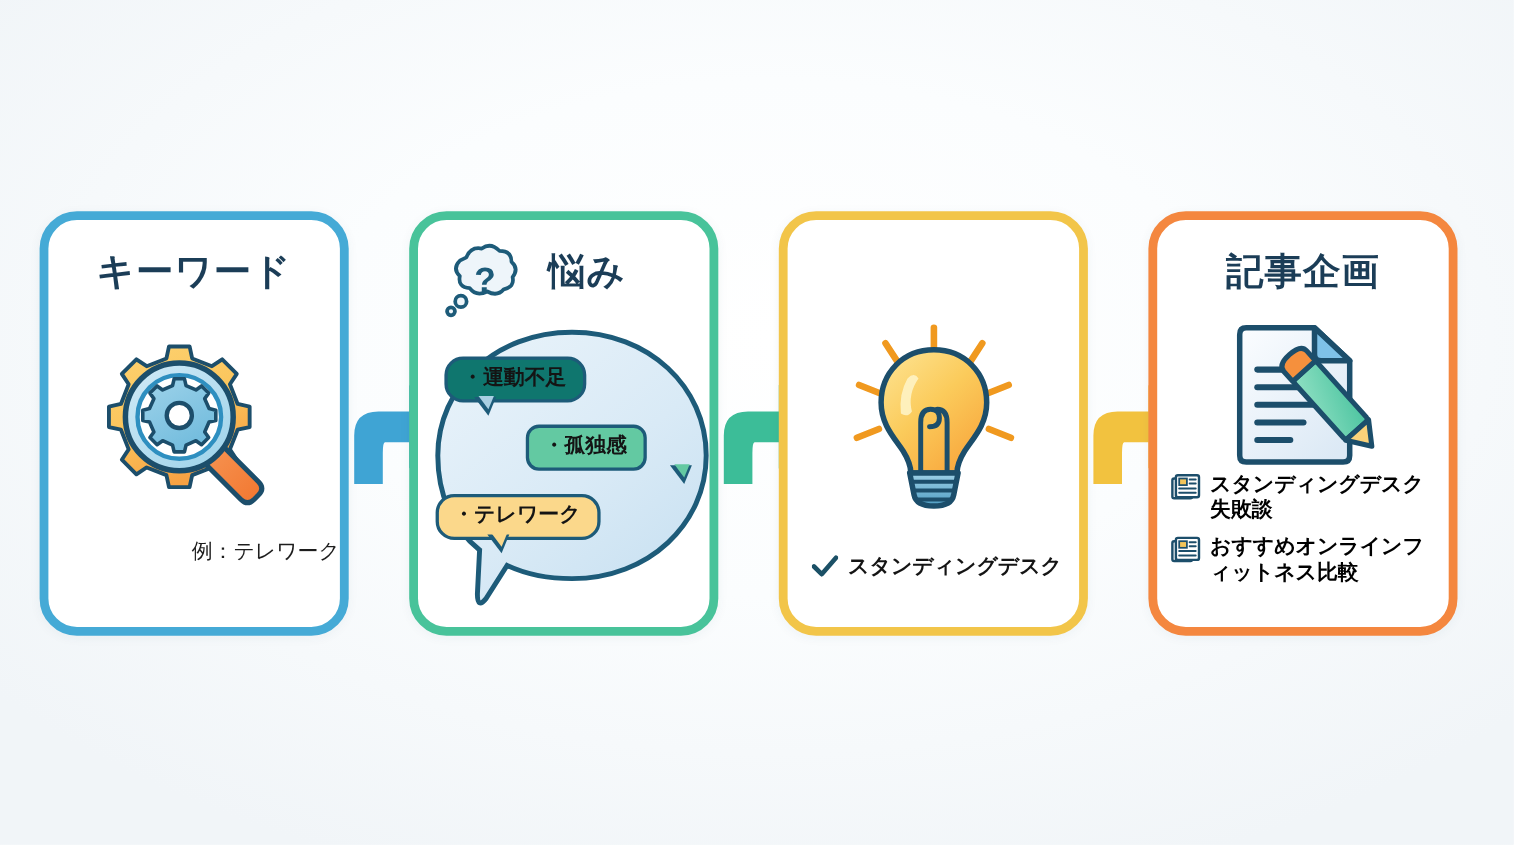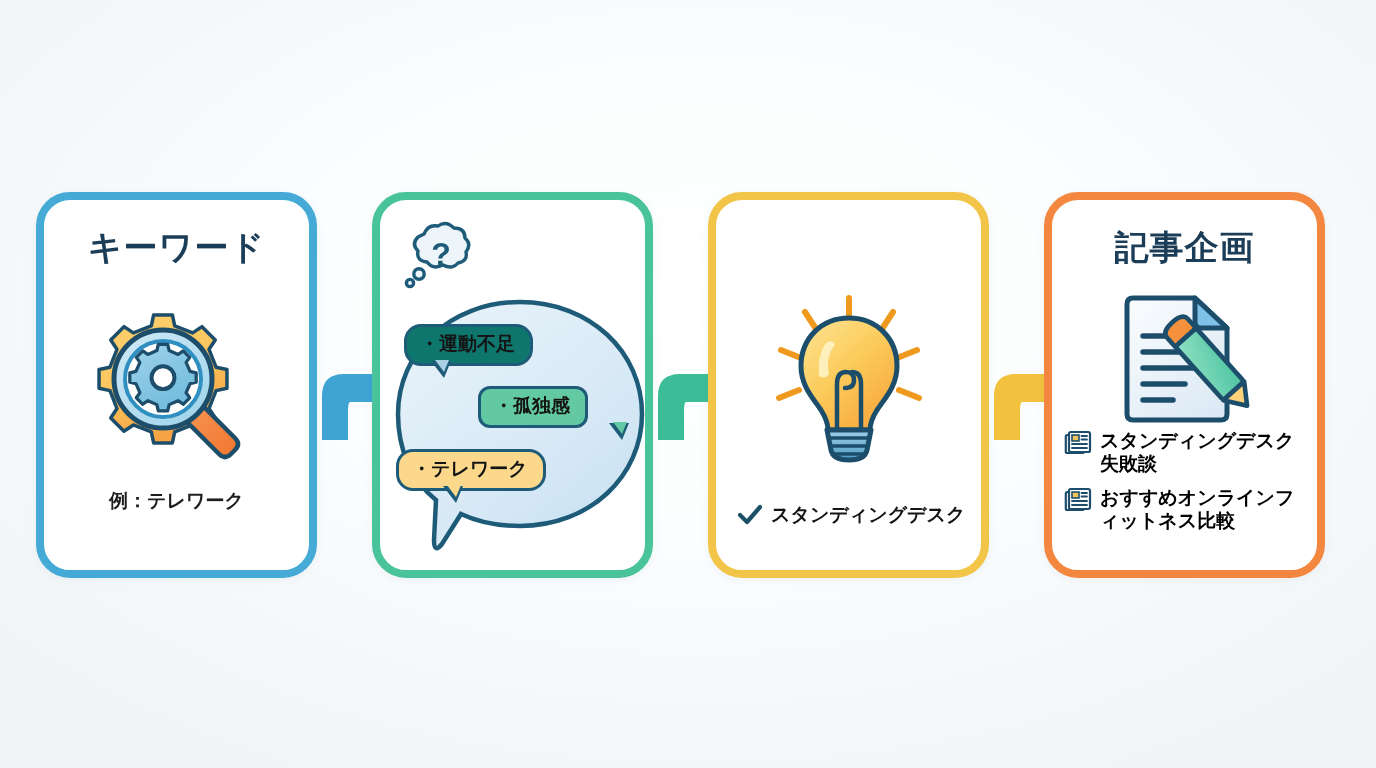--- a/index.html
+++ b/index.html
@@ -62,23 +62,23 @@
     line-height: 1;
     white-space: nowrap;
   }
   #card-2 .card-title { padding-left: 42px; box-sizing: border-box; }
 
   .card-caption {
     position: absolute;
     bottom: 56px;
     left: 0;
     width: 100%;
-    text-align: center;
+    text-align: right;
     font-size: 19px;
-    font-weight: bold;
+    font-weight: normal;
     color: #1d1d1d;
   }
 
   
   .arrow {
     position: absolute;
     top: 336px;
     width: 92px;
     height: 108px;
   }
@@ -292,20 +292,21 @@
             <path d="M22 16 Q26 6 36 8 Q44 2 52 10 Q63 10 63 20 Q70 26 64 34
                      Q66 43 56 45 Q50 52 41 47 Q31 52 25 44
                      Q14 43 16 33 Q9 26 16 19 Z"></path>
             <circle cx="17" cy="56" r="5.2"></circle>
             <circle cx="8" cy="65" r="3.6"></circle>
           </g>
           <text x="39" y="39" font-family="'Liberation Sans', sans-serif" font-size="32" font-weight="bold" fill="#1d5b79" text-anchor="middle" dominant-baseline="middle">?</text>
         </svg>
       </div>
 
+      <div class="card-title">悩み</div>
 
       <div id="bubble-stage">
         <svg width="281" height="270" viewBox="0 0 281 270" style="position:absolute;left:0;top:0" aria-hidden="true">
           <defs>
             <linearGradient id="bigBubbleGrad" x1="0.1" y1="0" x2="0.9" y2="1">
               <stop offset="0%" stop-color="#e9f3fa"></stop>
               <stop offset="55%" stop-color="#d9eaf6"></stop>
               <stop offset="100%" stop-color="#c7e0f1"></stop>
             </linearGradient>
           </defs>

